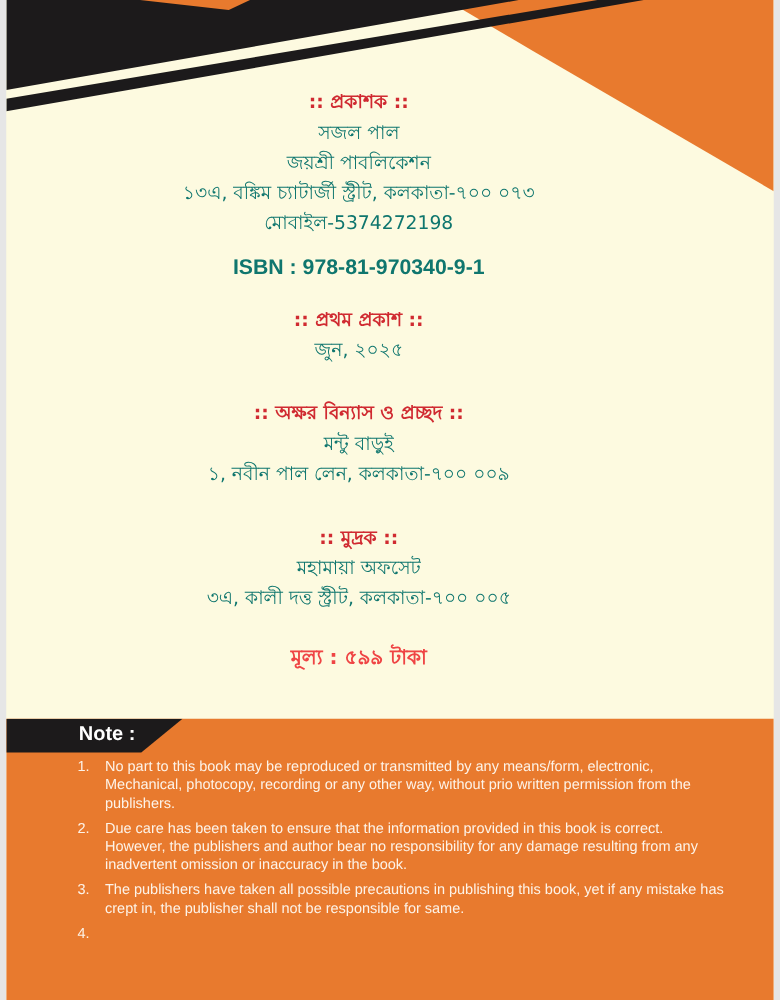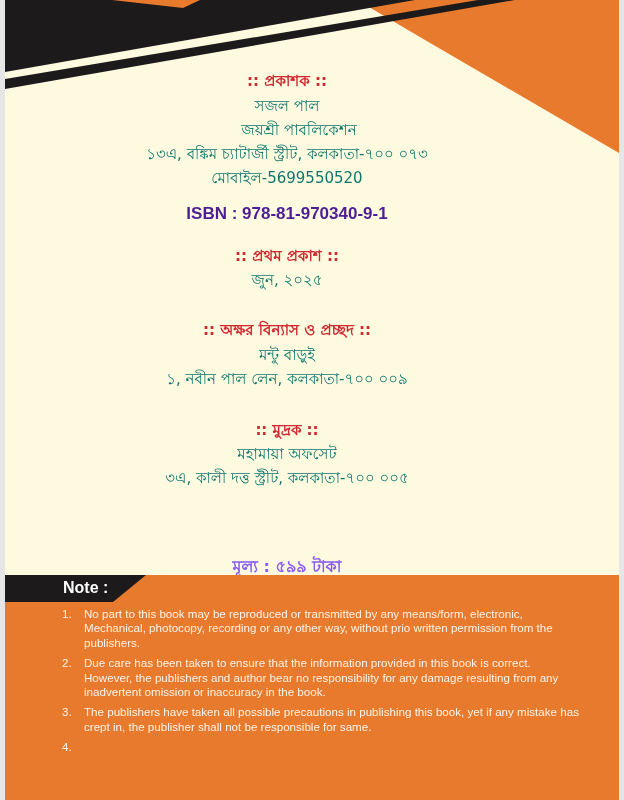--- a/index.html
+++ b/index.html
@@ -3,22 +3,22 @@
 <meta charset="utf-8">
 <style>
   html, body { margin:0; padding:0; }
   body { width:624px; height:800px; position:relative; overflow:hidden; background:#e6e6e6; font-family:"DejaVu Sans", sans-serif; }
   .page { position:absolute; left:5px; top:0; width:614px; height:800px; background:#fdfae0; overflow:hidden; }
   .deco { position:absolute; left:0; top:0; }
   .content { position:absolute; left:0; top:0; width:614px; text-align:center; }
   .line { position:absolute; left:0; width:564px; text-align:center; white-space:nowrap; }
   .head { color:#d02a31; font-size:15px; font-weight:bold; }
   .body { color:#0f766e; font-size:15px; }
-  .isbn { color:#4c1d95; font-size:17px; font-weight:bold; font-family:"Liberation Sans", sans-serif; }
-  .price { color:#8b5cf6; font-size:16px; font-weight:bold;margin-top:41px; }
+  .isbn { color:#0f766e; font-size:17px; font-weight:bold; font-family:"Liberation Sans", sans-serif; }
+  .price { color:#ef4444; font-size:16px; font-weight:bold; }
   .notes { position:absolute; left:0; top:575px; width:614px; height:264px; background:#e87a2e; }
   .note-banner { position:absolute; left:0; top:0; }
   .note-title { position:absolute; left:58px; top:4px; color:#ffffff; font-family:"Liberation Sans", sans-serif; font-weight:bold; font-size:16px; }
   ol.note-list { position:absolute; left:57px; top:32px; width:520px; margin:0; padding:0; list-style:none; color:#fdf3e8; font-family:"Liberation Sans", sans-serif; font-size:11.6px; line-height:14.4px; }
   ol.note-list li { position:relative; padding-left:22px; margin-bottom:6px; }
   ol.note-list li .num { position:absolute; left:0; top:0; }
 </style>
 </head>
 <body>
 
@@ -31,23 +31,23 @@
     <polygon points="0,0 410,0 0,72" fill="#1c1a1b"></polygon>
 
     <polygon points="107,0 195,0 178,8" fill="#e87a2e"></polygon>
 
     <polygon points="0,79 473,0 510,0 0,89" fill="#1c1a1b"></polygon>
   </svg>
 
   <div class="content">
     <div class="line head" style="top:69px;">:: প্রকাশক ::</div>
     <div class="line body" style="top:94px;">সজল পাল</div>
-    <div class="line body" style="top:118px;margin-left:12px;">জয়শ্রী পাবলিকেশন</div>
+    <div class="line body" style="top:118px;">জয়শ্রী পাবলিকেশন</div>
     <div class="line body" style="top:142px;">১৩এ, বঙ্কিম চ্যাটার্জী স্ট্রীট, কলকাতা-৭০০ ০৭৩</div>
-    <div class="line body" style="top:166px;">মোবাইল-5699550520</div>
+    <div class="line body" style="top:166px;">মোবাইল-5374272198</div>
 
     <div class="line isbn" style="top:204px;">ISBN : 978-81-970340-9-1</div>
 
     <div class="line head" style="top:244px;">:: প্রথম প্রকাশ ::</div>
     <div class="line body" style="top:268px;">জুন, ২০২৫</div>
 
     <div class="line head" style="top:318px;">:: অক্ষর বিন্যাস ও প্রচ্ছদ ::</div>
     <div class="line body" style="top:343px;">মন্টু বাড়ুই</div>
     <div class="line body" style="top:367px;">১, নবীন পাল লেন, কলকাতা-৭০০ ০০৯</div>
 

